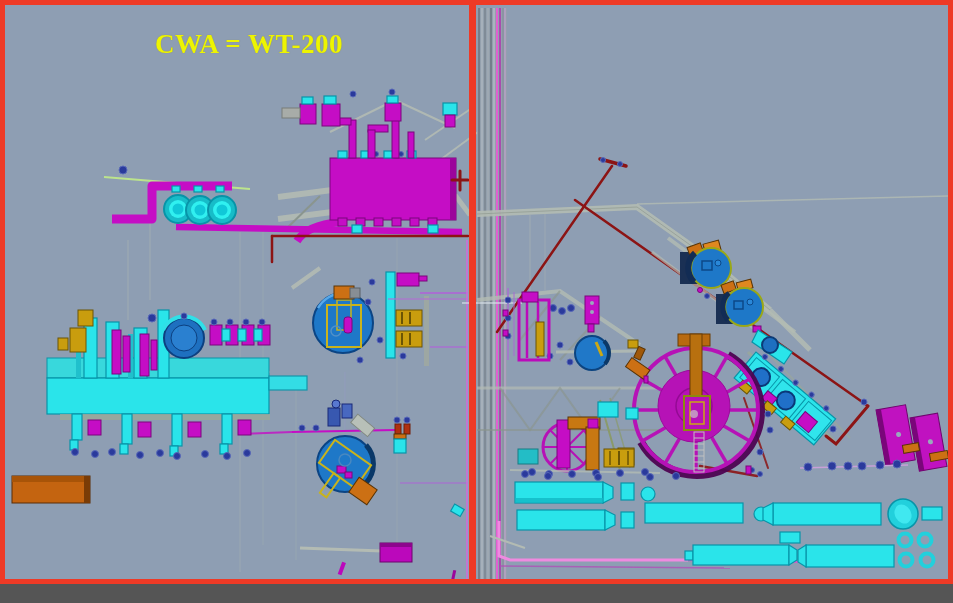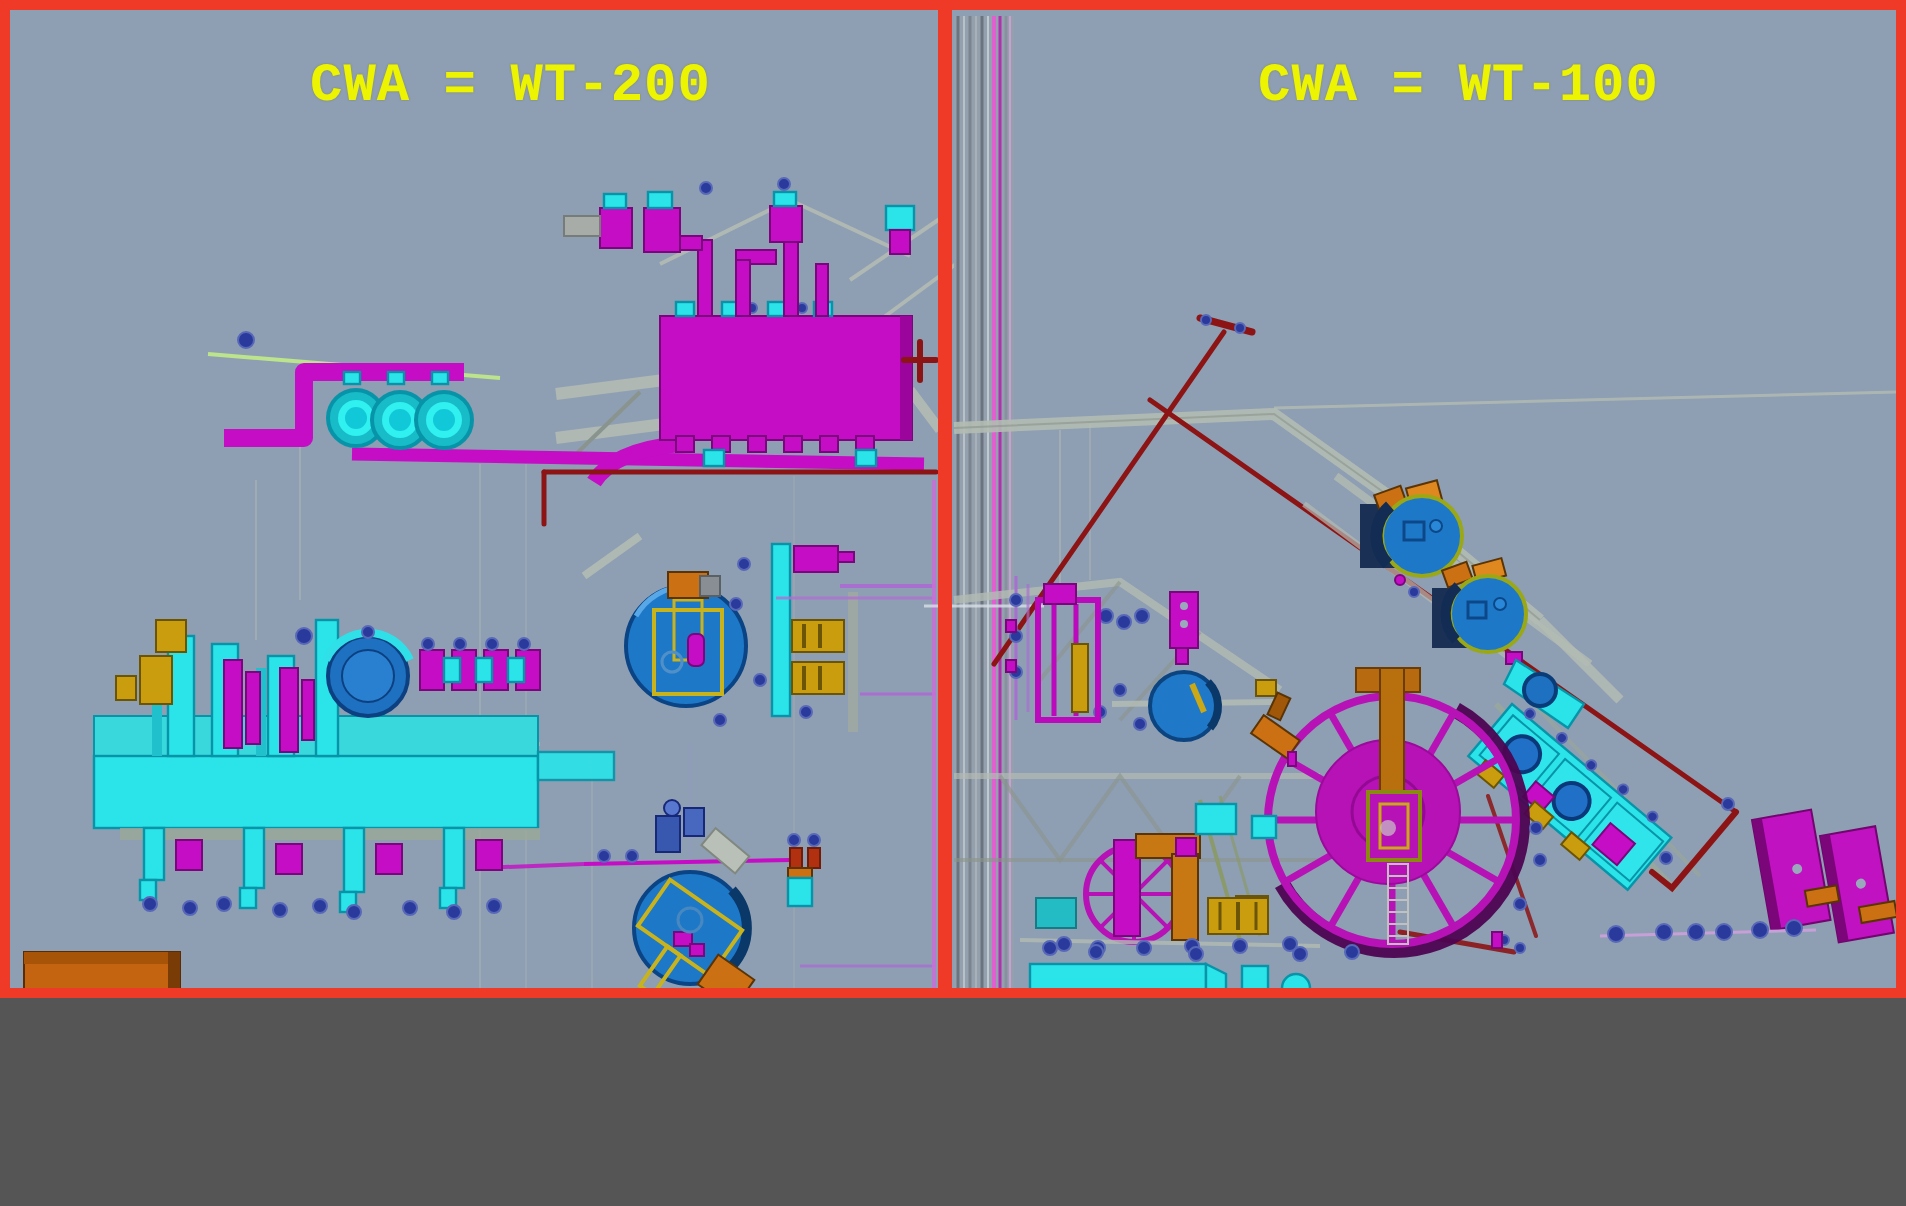--- a/index.html
+++ b/index.html
@@ -8,23 +8,23 @@
     --c-cyan:#2ae4ea; --c-cyan-mid:#17bcc8; --c-cyan-dk:#0894a8;
     --c-blue:#1e78c8; --c-blue-dk:#0b4484; --c-navy:#2a3a9c;
     --c-orange:#cc7014; --c-orange-dk:#5a3404;
     --c-gold:#c99d0e; --c-gold-dk:#6b5404;
     --c-steel:#b3bbb3; --c-steel-dk:#8a948a; --c-olive:#8a9a6a;
     --c-darkred:#8c1414; --c-pink:#ef8ae0; --c-violet:#a86fd0;
     --c-greenline:#bce48c; --c-rim:#9aa816; --c-yel:#c9b31c;
   }
   html,body{margin:0;padding:0;background:#555;}
   .viewport{
-    position:relative; width:953px; height:499px; box-sizing:border-box;
+    position:relative; width:953px; height:584px; box-sizing:border-box;
     background:var(--c-bg); border:5px solid var(--c-border); overflow:hidden;
-    font-family:Liberation Mono, monospace;
+    font-family:Liberation Serif, serif;
   }
   .scene{position:absolute;left:0;top:0;}
   .cwa-label{
     position:absolute; top:24px; color:var(--c-label);
     font-size:27px; font-weight:bold; letter-spacing:.5px; white-space:nowrap;
     text-shadow:0 0 1px rgba(120,120,0,.5);
   }
   .cwa-left{left:150px;} .cwa-right{left:624px;}
   
   .f-mag{fill:var(--c-magenta);stroke:var(--c-magenta-dk);stroke-width:1;}
@@ -559,14 +559,13 @@
       <circle cx="862" cy="466" r="4" class="f-navy"></circle>
       <circle cx="880" cy="465" r="4" class="f-navy"></circle>
       <circle cx="897" cy="464" r="4" class="f-navy"></circle>
     </g>
   </g>
 
   <rect x="469" y="5" width="7" height="593" fill="var(--c-border)"></rect>
 </svg>
 
 <div class="cwa-label cwa-left">CWA = WT-200</div>
-<div class="cwa-label cwa-right">CWA = WT-100</div>
 </div>
 
 </body></html>

